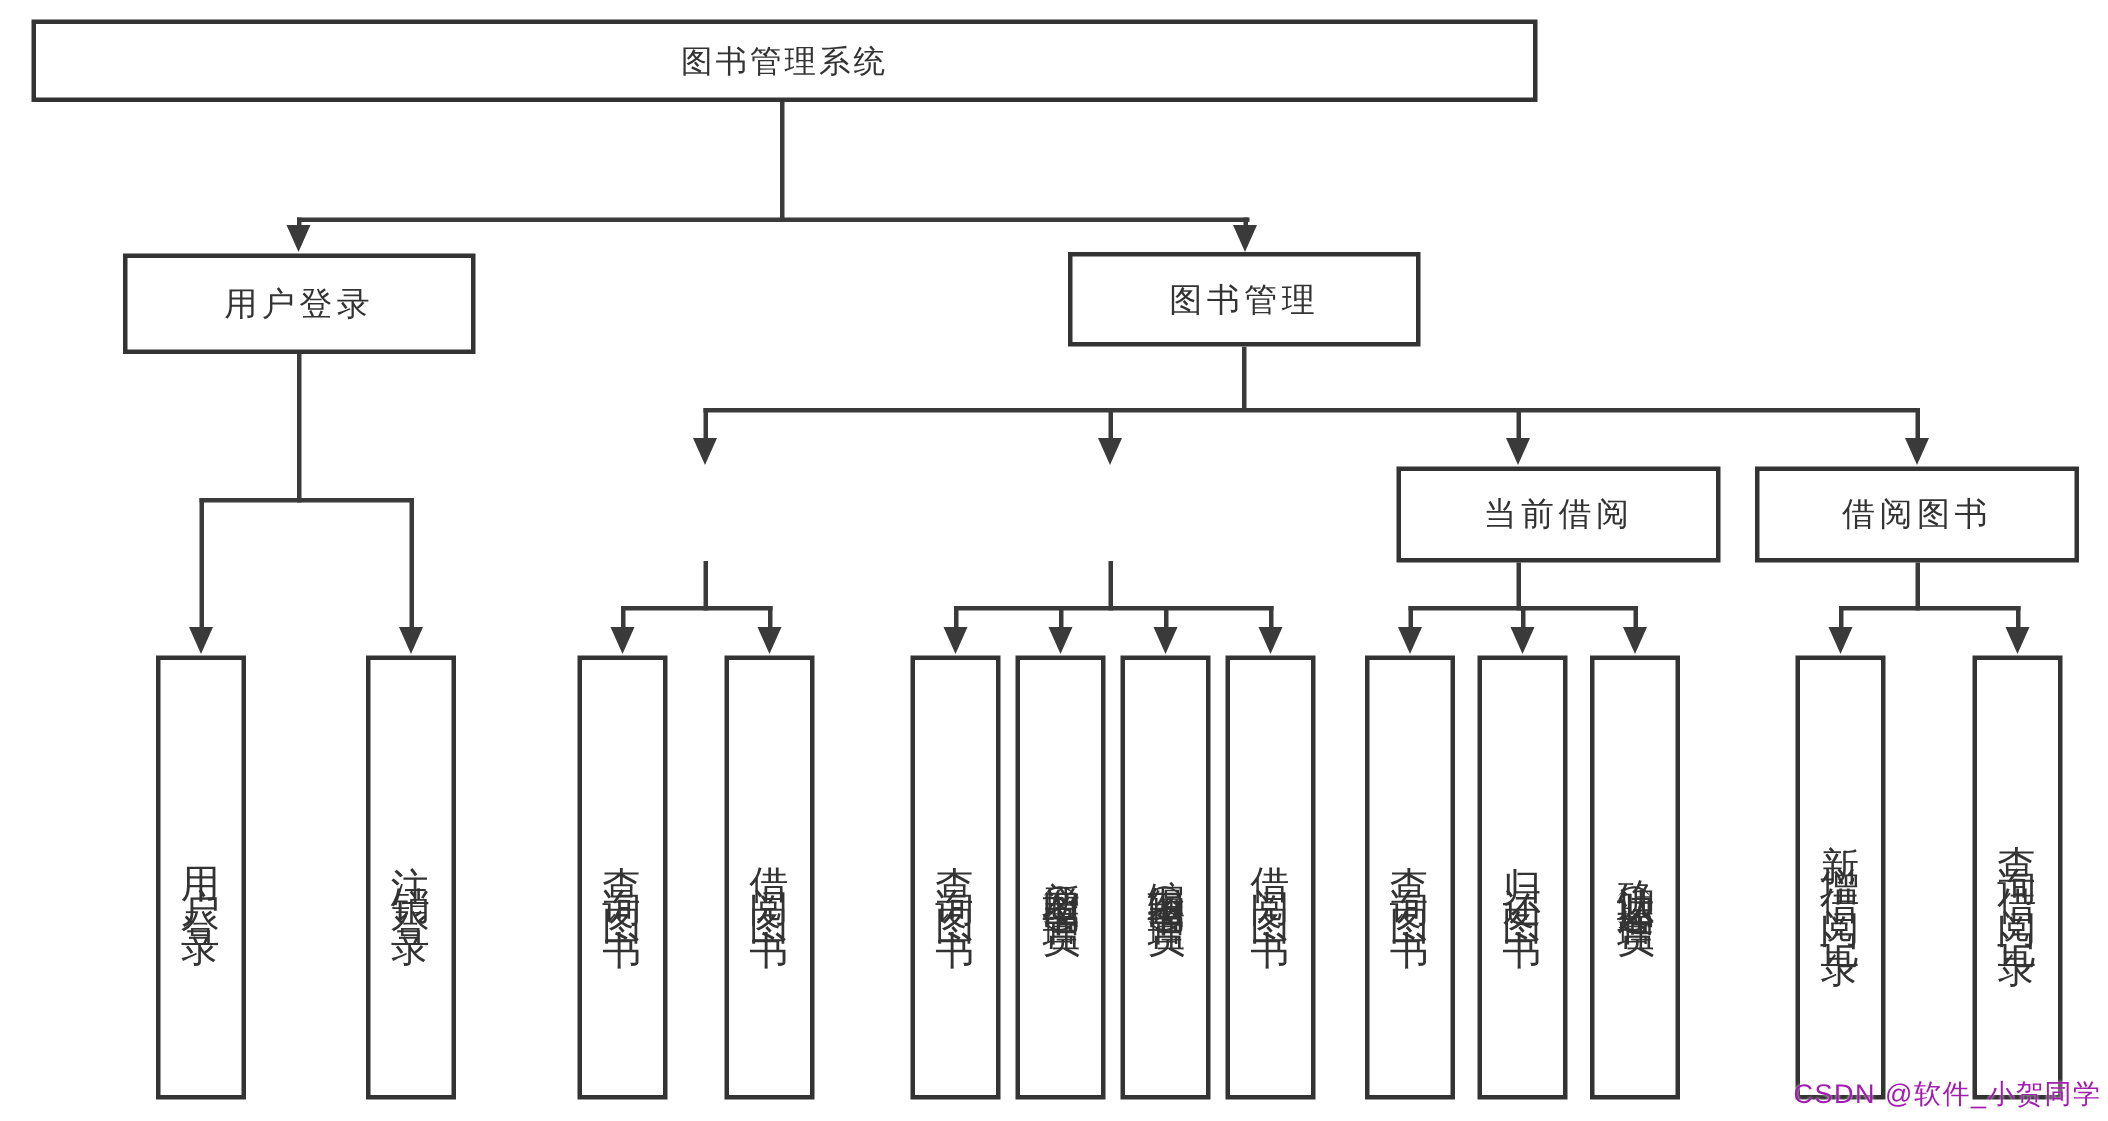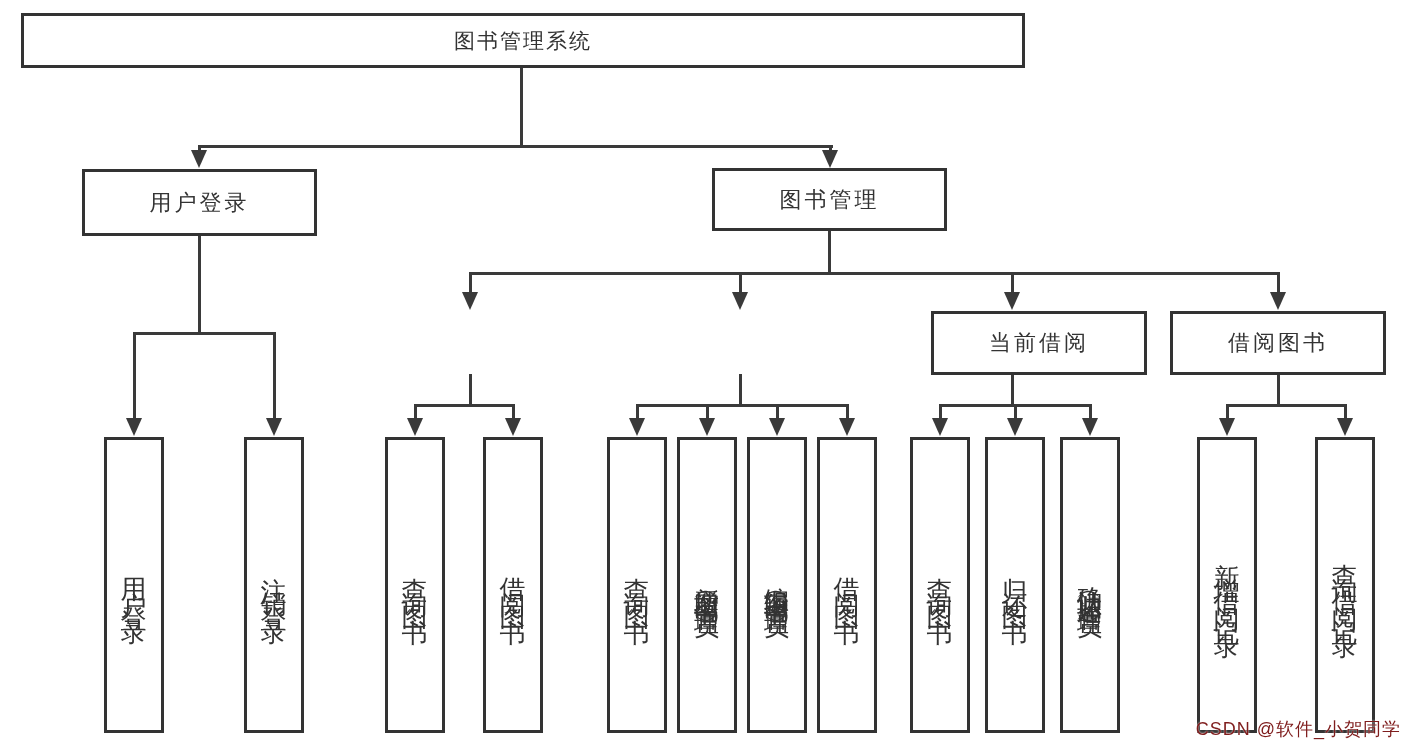--- a/index.html
+++ b/index.html
@@ -12,21 +12,21 @@
     display:flex;align-items:center;justify-content:center;color:#333333;z-index:2;
   }
   .hbox{font-size:22px;letter-spacing:3px;}
   .root{font-size:21px;letter-spacing:2px;align-items:center;}
   .vbox{writing-mode:vertical-rl;font-size:26px;letter-spacing:14px;line-height:60px;}
   .vbox.long{font-size:25px;letter-spacing:4px;}
   .line{position:absolute;background:#3a3a3a;z-index:1;}
   .arr{position:absolute;width:0;height:0;border-left:8px solid transparent;
        border-right:8px solid transparent;border-top:18px solid #3a3a3a;z-index:1;}
   #watermark{
-    position:absolute;right:4px;bottom:6px;color:#7f1d1d;font-size:18px;
+    position:absolute;right:4px;bottom:6px;color:#a21caf;font-size:18px;
     letter-spacing:1px;z-index:3;text-shadow:0 0 2px #ffffff;
   }
 </style>
 </head>
 <body>
 
 <div id="canvas">
 
   <div class="box hbox root" style="left:21px;top:13px;width:1004px;height:55px;">
     <span>图书管理系统</span>

